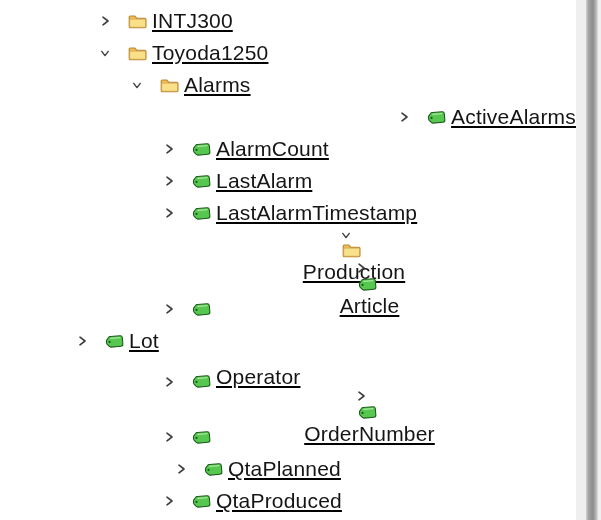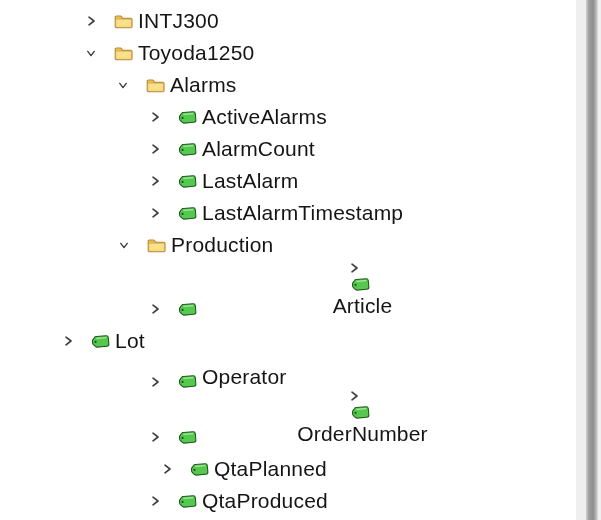--- a/index.html
+++ b/index.html
@@ -5,21 +5,21 @@
   html, body { margin: 0; padding: 0; }
   body {
     width: 601px; height: 520px;
     overflow: hidden;
     background: #ffffff;
     font-family: "Liberation Sans", sans-serif;
     position: relative;
   }
   .tree {
     position: absolute;
-    top: 5px; left: 2px; right: 25px;
+    top: 5px; left: 16px; right: 25px; text-decoration: underline;
   }
   .row {
     height: 32px;
     display: flex;
     align-items: center;
     white-space: nowrap;
   }
   .chev {
     width: 12px; height: 14px;
     flex: 0 0 12px;
@@ -111,21 +111,21 @@
         <path d="M1.2 3.2 C1.2 2.5 1.7 2 2.4 2 H6.9 L8.8 4.3 H16.8 C17.5 4.3 18 4.8 18 5.5
                  V12.6 C18 13.3 17.5 13.8 16.8 13.8 H2.4 C1.7 13.8 1.2 13.3 1.2 12.6 Z" fill="#eec05a" stroke="#b9852a" stroke-width="1.1" stroke-linejoin="round"></path>
         <path d="M1.7 5.1 H17.5 V12.6 C17.5 13 17.2 13.3 16.8 13.3 H2.4
                  C2 13.3 1.7 13 1.7 12.6 Z" fill="#f9e189" stroke="#c9974a" stroke-width="0.7" stroke-linejoin="round"></path>
       </svg>
     </span>
 
     <span class="label">Alarms</span>
   </div>
 
-  <div class="row" style="padding-left: 147px;">
+  <div class="row" style="padding-left: 147px; justify-content: flex-end;">
     <span class="chev">
       <svg width="9" height="14" viewBox="0 0 9 14">
         <path d="M2 3.2 L7 7 L2 10.8" fill="none" stroke="#3c3c3c" stroke-width="1.6" stroke-linecap="round" stroke-linejoin="round"></path>
       </svg>
     </span>
 
     <span class="nodeicon tag">
       <svg width="19" height="13" viewBox="0 0 19 13">
         <path d="M5.6 1.2 H15.4 C16.6 1.2 17.6 2.1 17.6 3.3 V9.7 C17.6 10.9 16.6 11.8 15.4 11.8
                  H5.6 C4.9 11.8 4.3 11.5 3.9 11 L2 8.8 C1.3 8 1.3 5 2 4.2 L3.9 2
@@ -187,21 +187,21 @@
         <path d="M5.6 1.2 H15.4 C16.6 1.2 17.6 2.1 17.6 3.3 V9.7 C17.6 10.9 16.6 11.8 15.4 11.8
                  H5.6 C4.9 11.8 4.3 11.5 3.9 11 L2 8.8 C1.3 8 1.3 5 2 4.2 L3.9 2
                  C4.3 1.5 4.9 1.2 5.6 1.2 Z" fill="#57c84f" stroke="#1d5b1d" stroke-width="1.1" stroke-linejoin="round"></path>
         <path d="M6.2 3.1 H15.2" fill="none" stroke="#a8e79e" stroke-width="1.3" stroke-linecap="round"></path>
         <circle cx="4.5" cy="6.5" r="1.15" fill="#1d5b1d"></circle>
       </svg>
     </span>
     <span class="label">LastAlarmTimestamp</span>
   </div>
 
-  <div class="row" style="padding-left: 116px;">
+  <div class="row" style="padding-left: 116px; flex-direction: column;">
 
     <span class="chev">
       <svg width="14" height="9" viewBox="0 0 14 9">
         <path d="M3.2 2 L7 7 L10.8 2" fill="none" stroke="#3c3c3c" stroke-width="1.6" stroke-linecap="round" stroke-linejoin="round"></path>
       </svg>
     </span>
     <span class="nodeicon">
       <svg width="19" height="15" viewBox="0 0 19 15">
         <path d="M1.2 3.2 C1.2 2.5 1.7 2 2.4 2 H6.9 L8.8 4.3 H16.8 C17.5 4.3 18 4.8 18 5.5
                  V12.6 C18 13.3 17.5 13.8 16.8 13.8 H2.4 C1.7 13.8 1.2 13.3 1.2 12.6 Z" fill="#eec05a" stroke="#b9852a" stroke-width="1.1" stroke-linejoin="round"></path>

